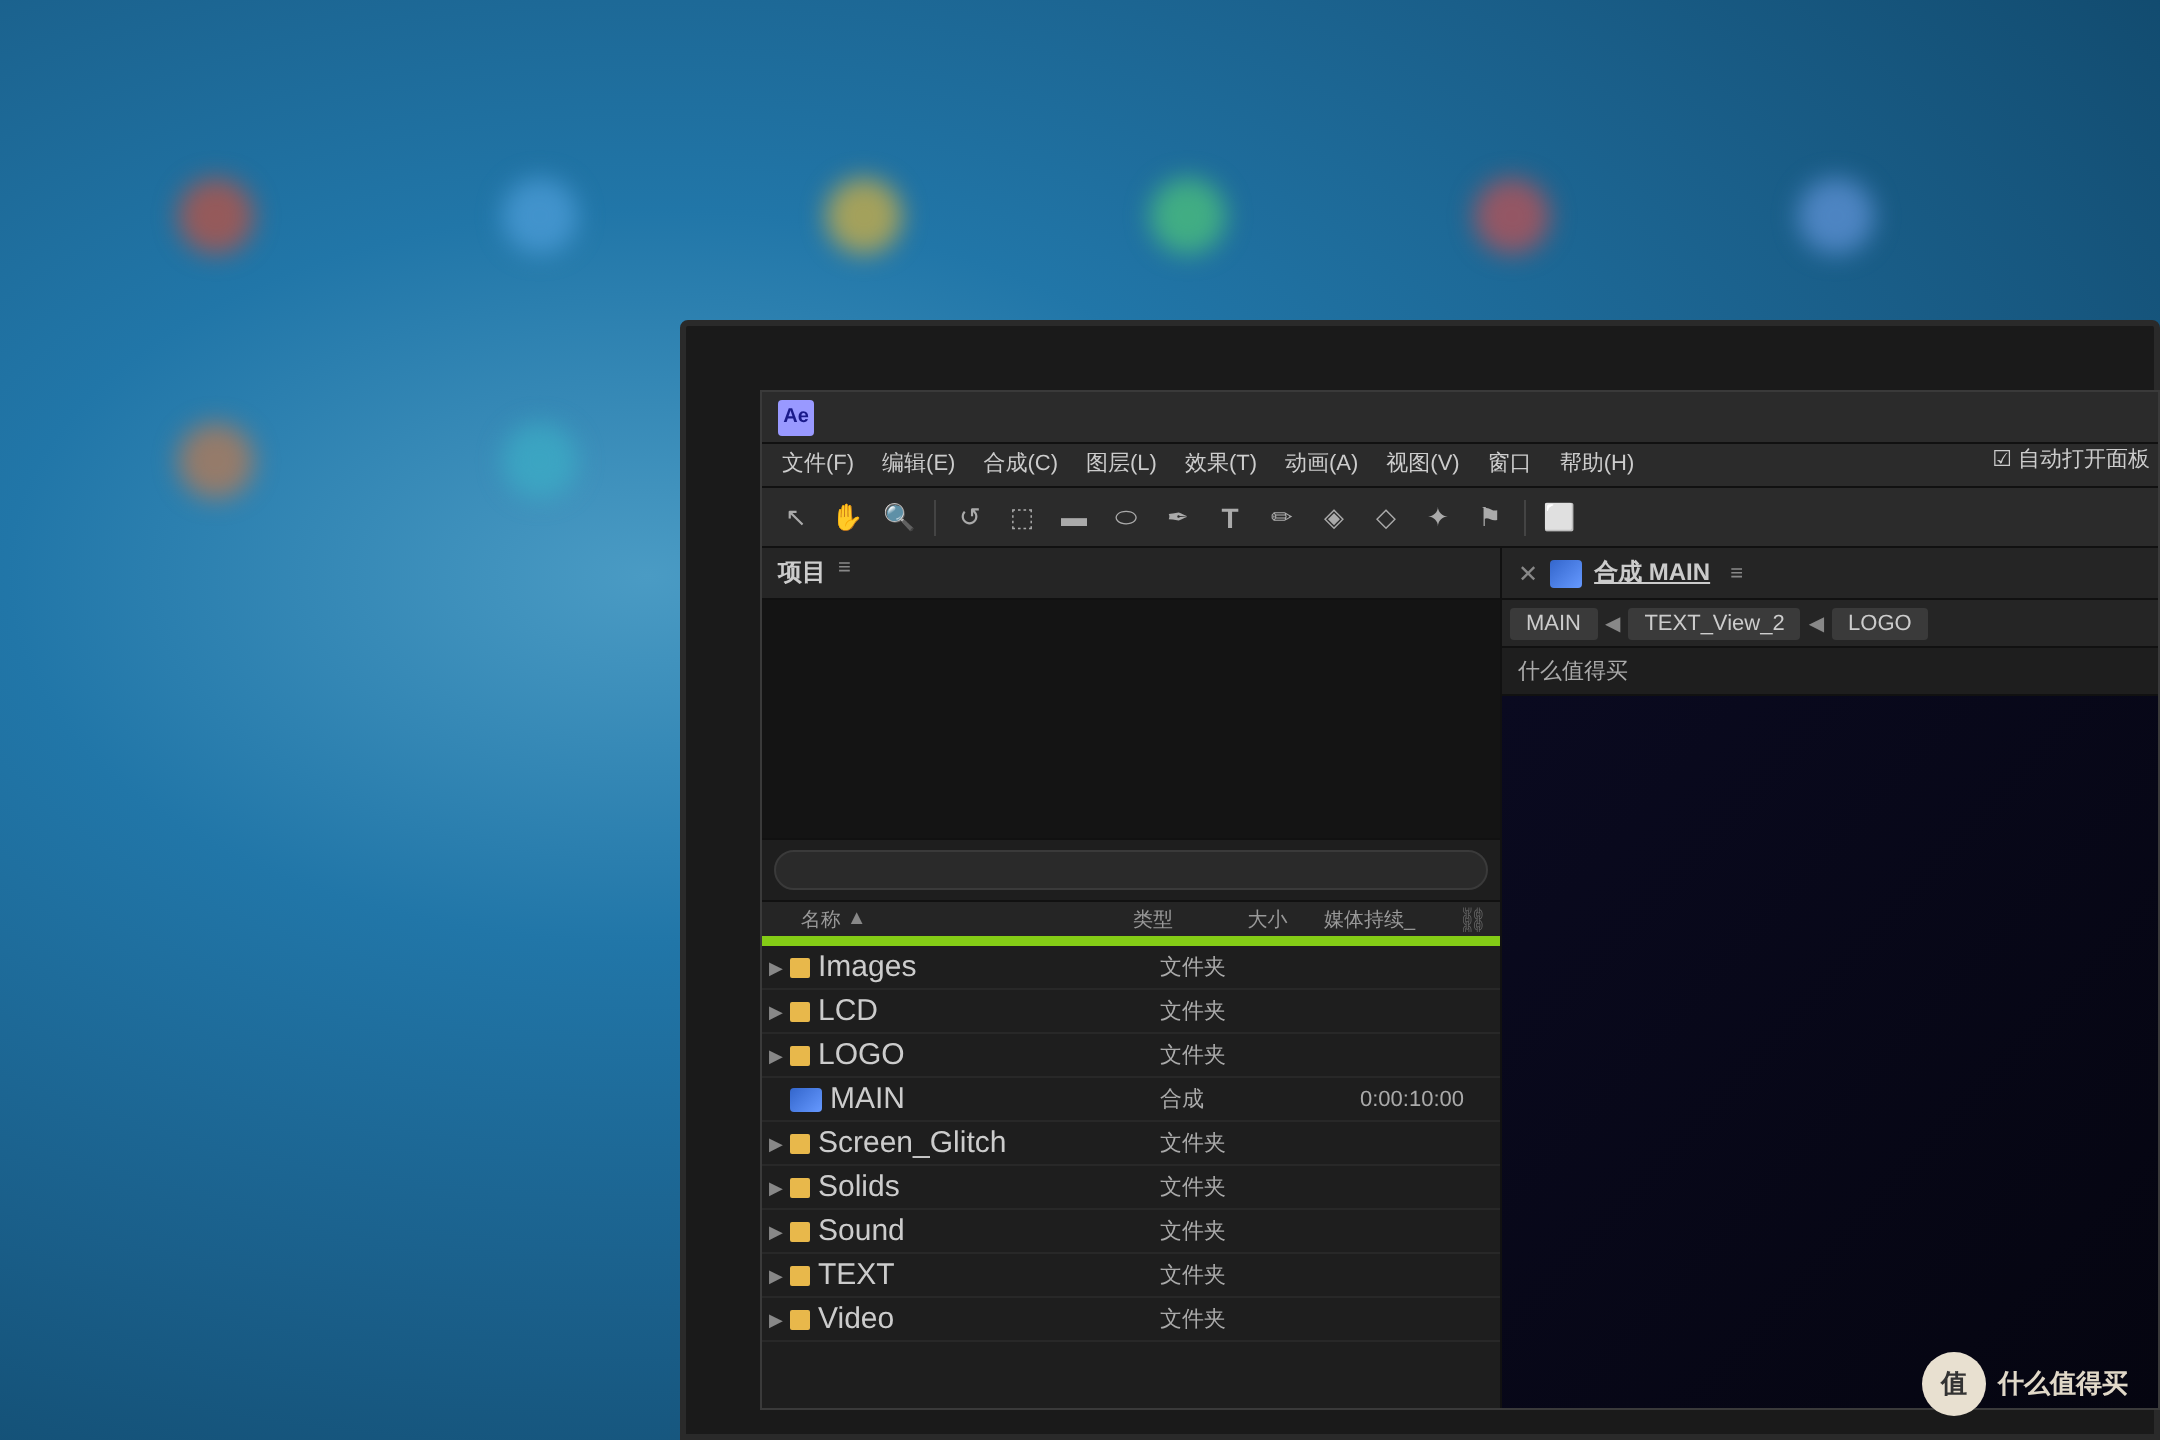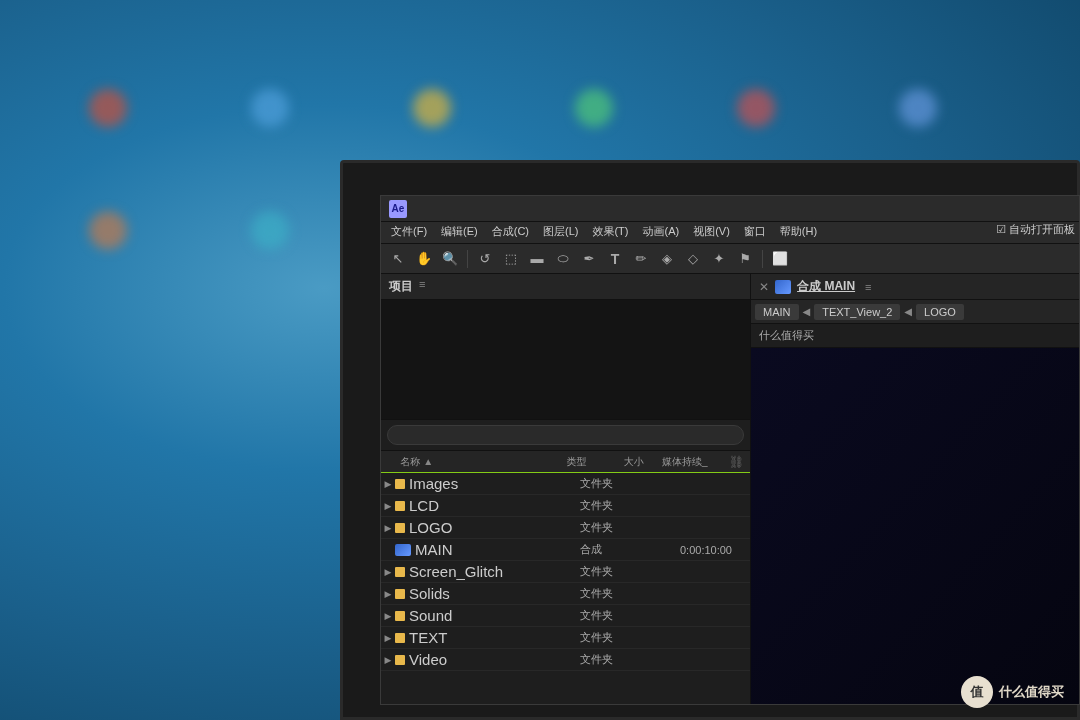--- a/index.html
+++ b/index.html
@@ -239,21 +239,21 @@
       transform: translateY(-50%);
       color: #888;
       font-size: 11px;
     }
 
     
     .file-list-header {
       display: flex;
       align-items: center;
       background: #252525;
-      border-bottom: 1px solid #84cc16;
+      border-bottom: 5px solid #84cc16;
       padding: 2px 0;
       height: 22px;
     }
 
     .col-name {
       width: 180px;
       font-size: 10px;
       color: #999;
       padding-left: 6px;
       display: flex;

